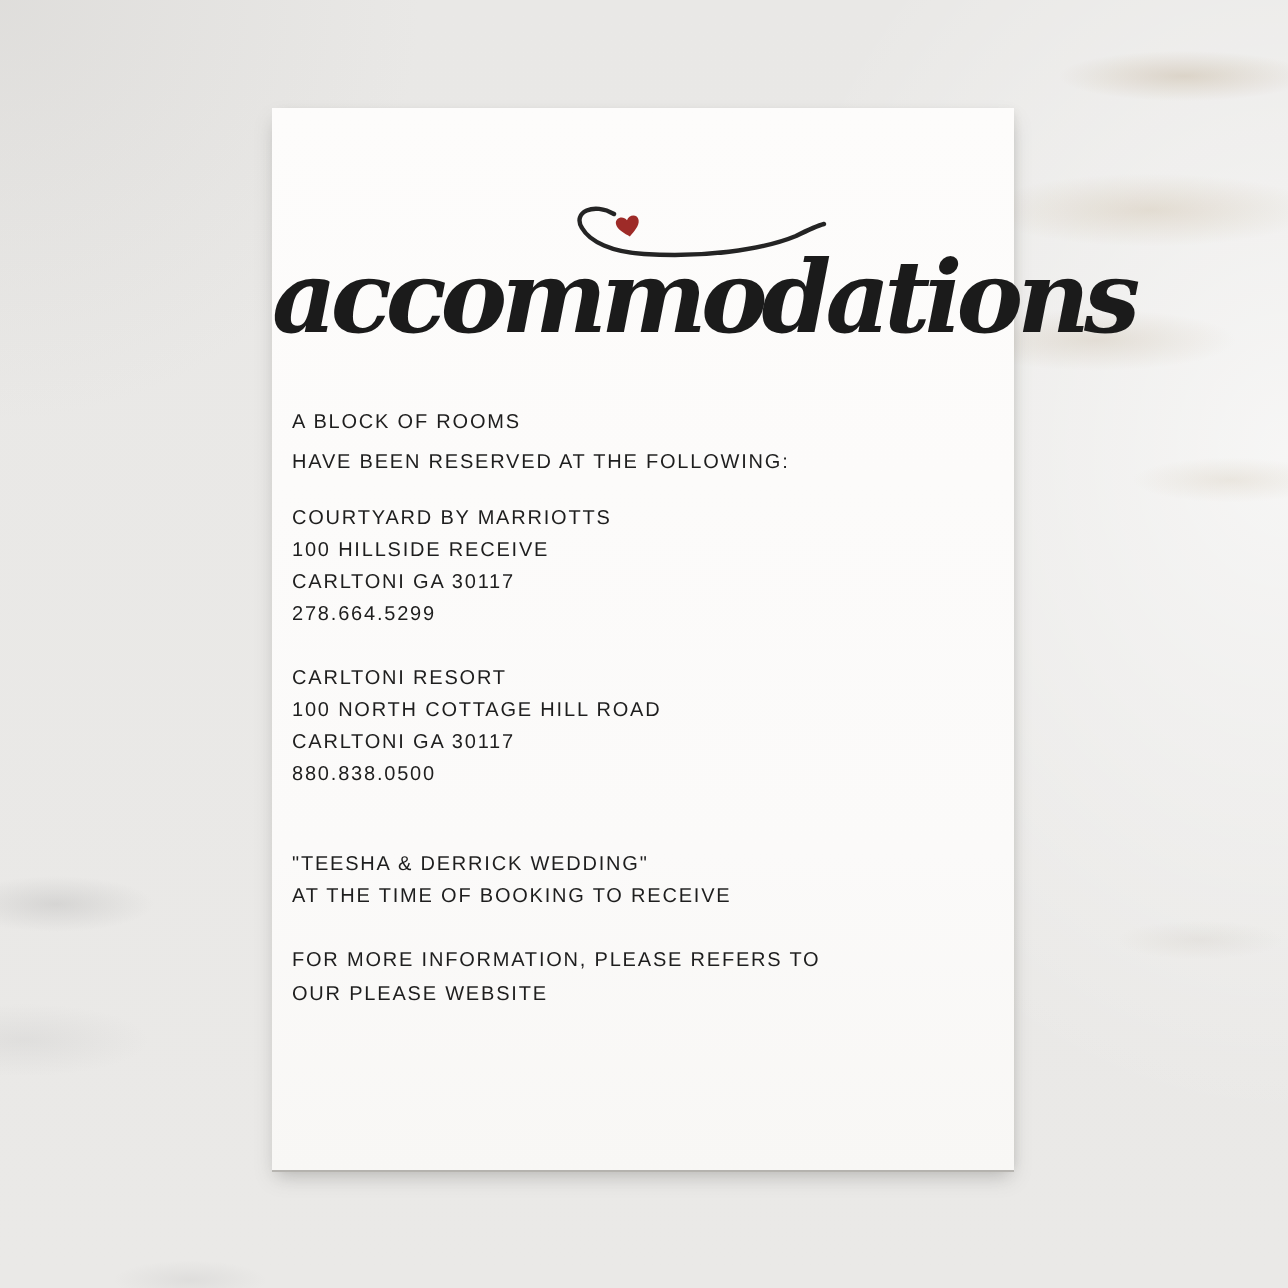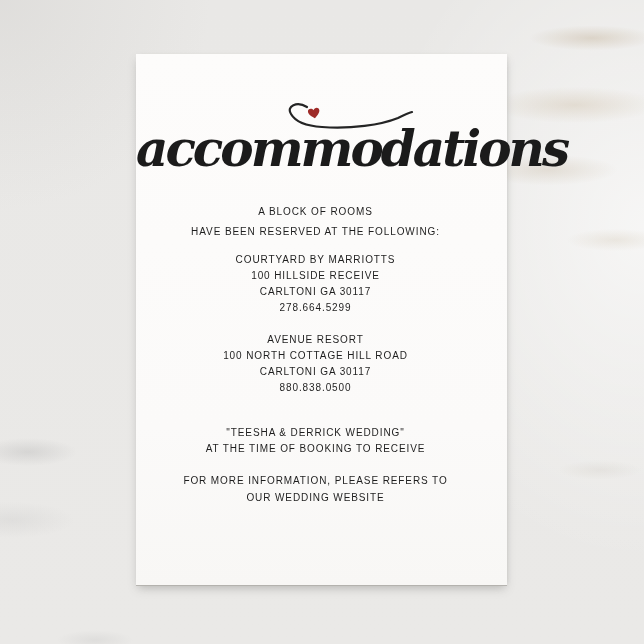--- a/index.html
+++ b/index.html
@@ -36,21 +36,21 @@
   .script-title {
     position: absolute; top: 66px; left: 0; right: 0; margin: 0;
     text-align: right;
     font-family: "DejaVu Serif", serif;
     font-style: italic; font-weight: 600;
     font-size: 50px; line-height: 58px; letter-spacing: -3px;
     color: #1b1b1b;
   }
   .card-body {
     position: absolute; top: 148px; left: 10px; right: 22px;
-    text-align: center; color: #1e1e1e;
+    color: #1e1e1e;
     font-size: 10px; letter-spacing: 0.9px; font-weight: 500;
   }
   .block  { margin: 0; }
   .line   { line-height: 16px; white-space: nowrap; }
   .intro .line   { line-height: 20px; }
   .hotel-1       { margin-top: 10px; }
   .hotel-2       { margin-top: 16px; }
   .booking-note  { margin-top: 18px; }
   .info-note     { margin-top: 15px; }
   .info-note .line { line-height: 17px; }
@@ -77,32 +77,32 @@
       </p>
 
       <p class="block hotel-1">
         <span class="line">COURTYARD BY MARRIOTTS</span><br>
         <span class="line">100 HILLSIDE RECEIVE</span><br>
         <span class="line">CARLTONI GA 30117</span><br>
         <span class="line">278.664.5299</span>
       </p>
 
       <p class="block hotel-2">
-        <span class="line">AVENUE RESORT</span><br>
+        <span class="line">CARLTONI RESORT</span><br>
         <span class="line">100 NORTH COTTAGE HILL ROAD</span><br>
         <span class="line">CARLTONI GA 30117</span><br>
         <span class="line">880.838.0500</span>
       </p>
 
       <p class="block booking-note">
         <br>
         <span class="line">"TEESHA &amp; DERRICK WEDDING"</span><br>
         <span class="line">AT THE TIME OF BOOKING TO RECEIVE</span><br>
       </p>
 
       <p class="block info-note">
         <span class="line">FOR MORE INFORMATION, PLEASE REFERS TO</span><br>
-        <span class="line">OUR WEDDING WEBSITE</span><br>
+        <span class="line">OUR PLEASE WEBSITE</span><br>
       </p>
 
     </div>
   </div>
 </div>
 
 </body></html>

